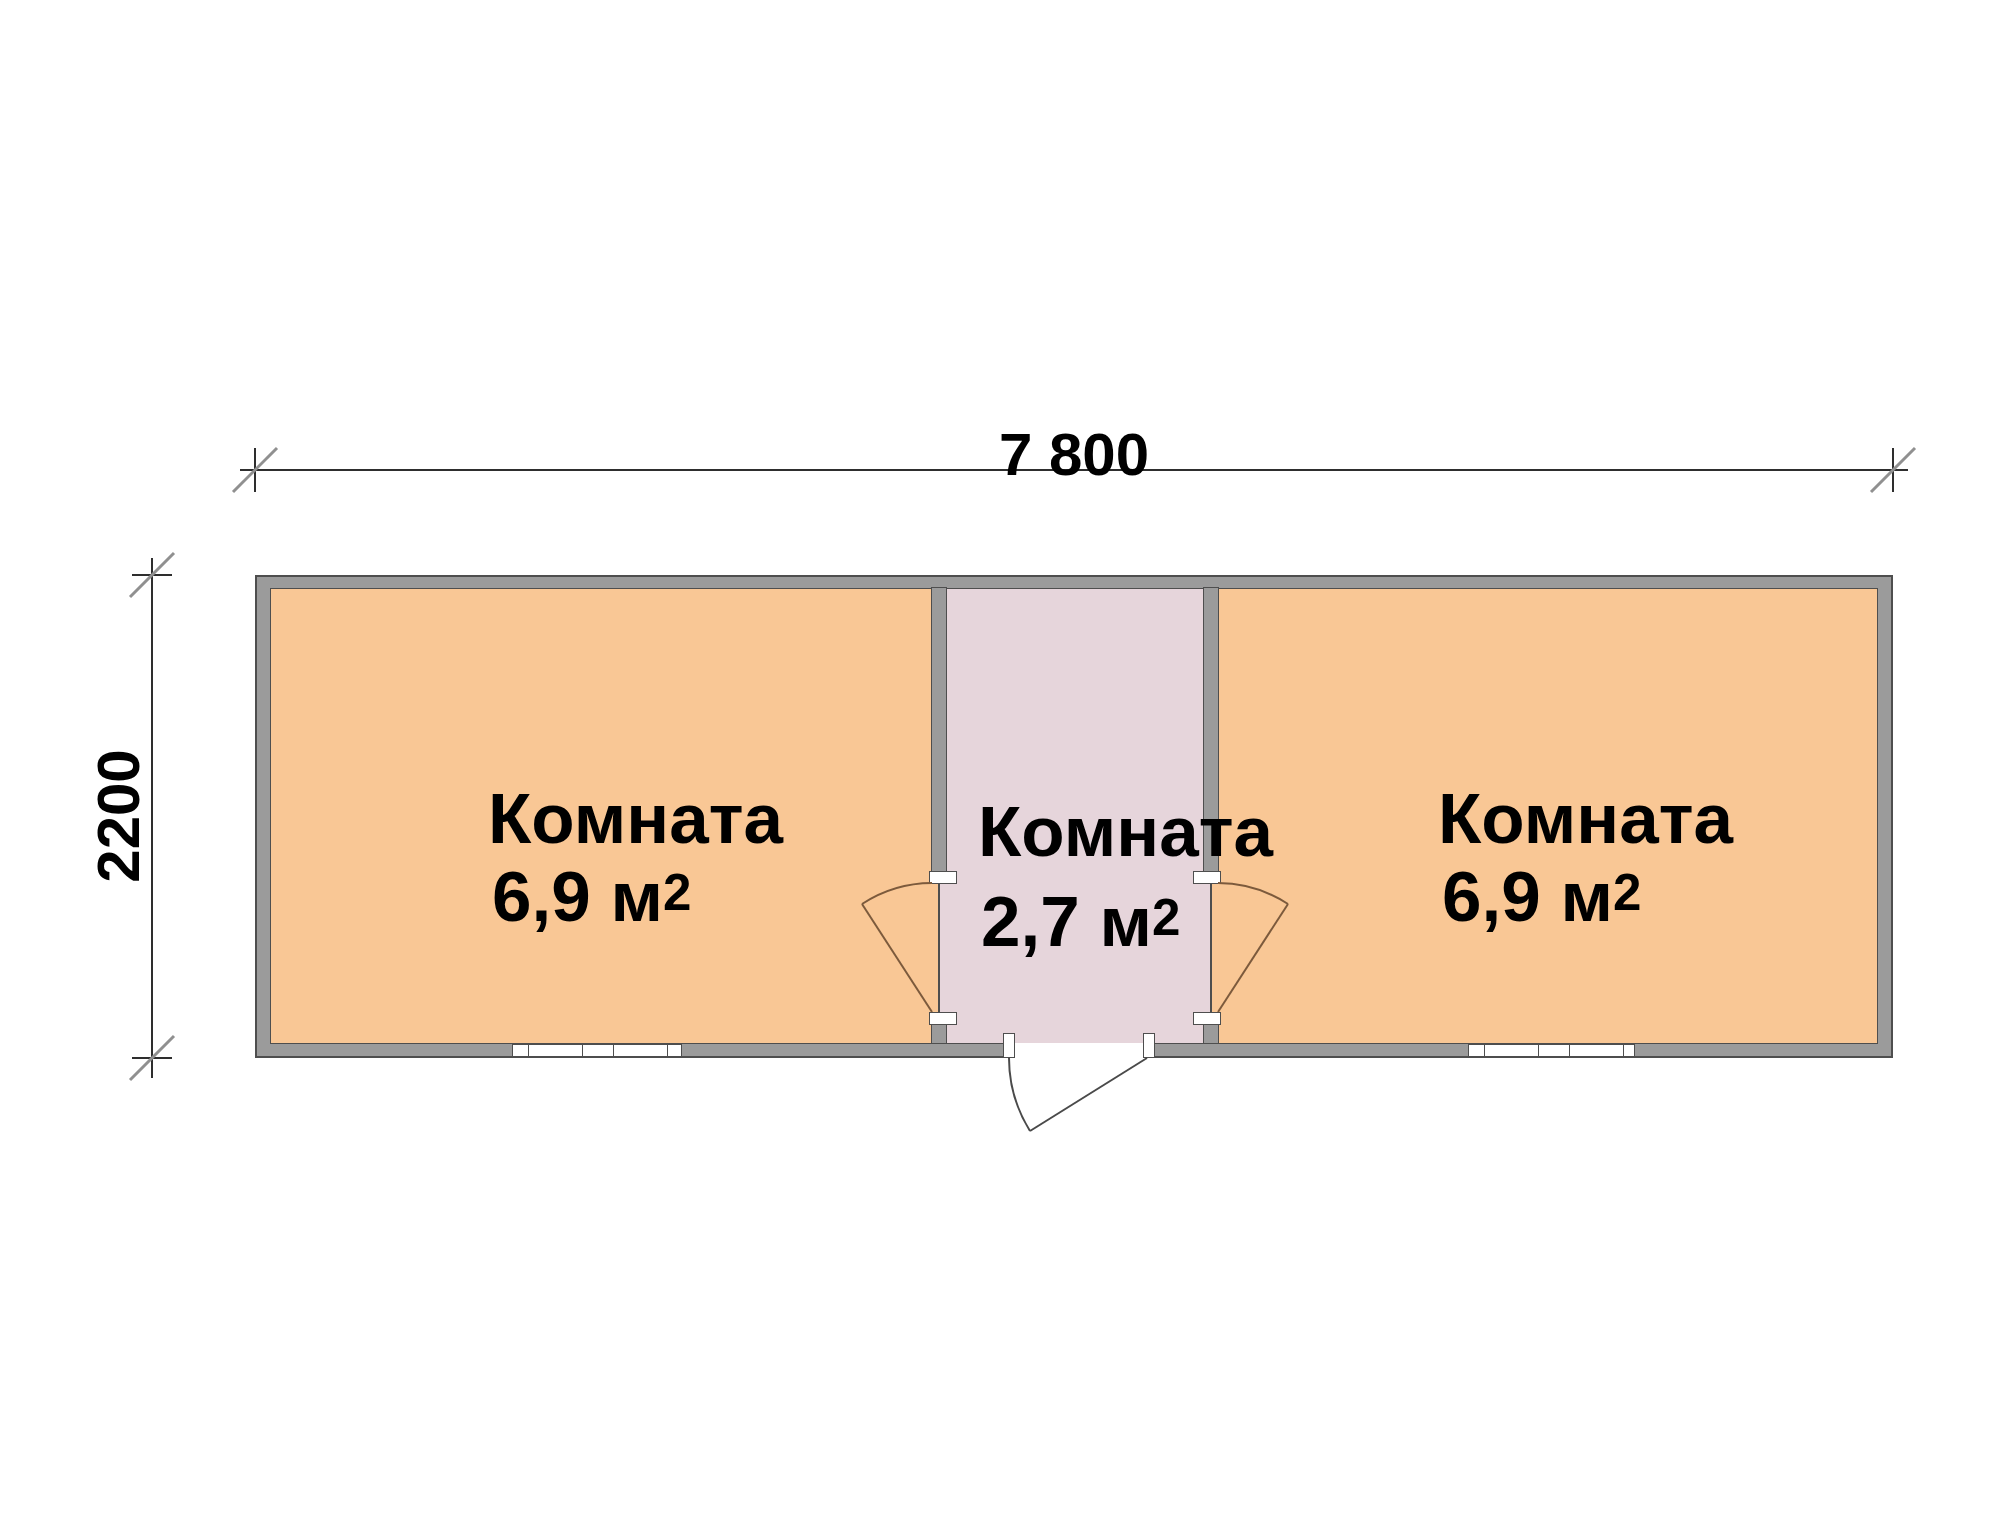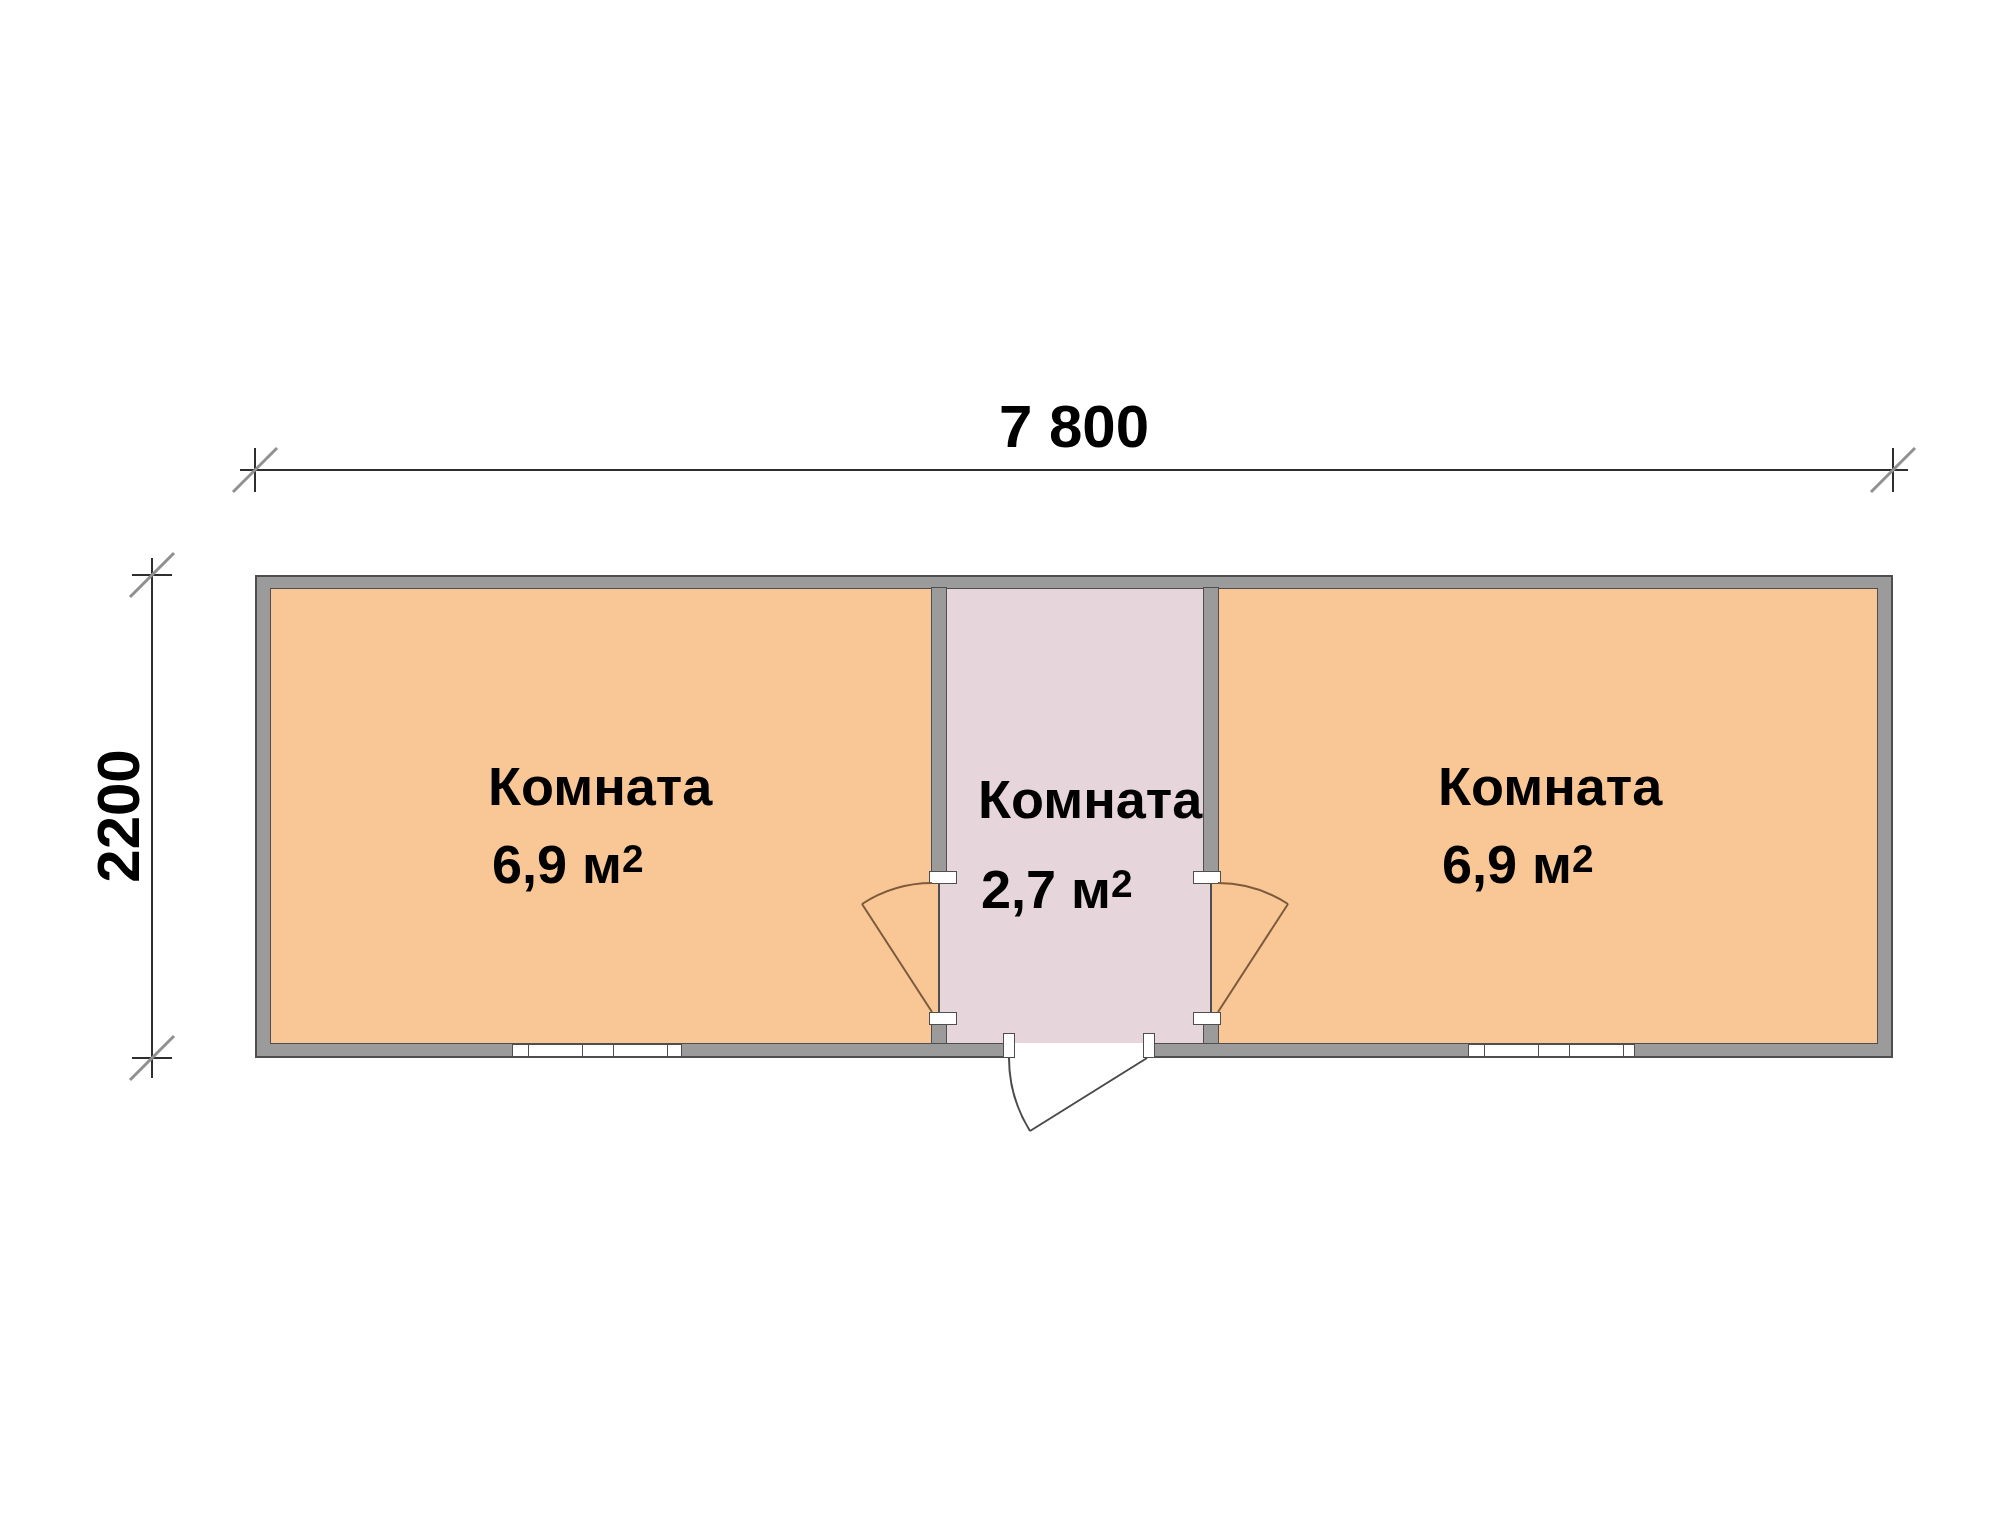--- a/index.html
+++ b/index.html
@@ -38,30 +38,30 @@
   .jamb-e-right{left:1143px;top:1033px;width:12px;height:25px;}
   
   .window{background:#ffffff;border:1px solid #4E4E4E;box-sizing:border-box;z-index:4;}
   .window-left{left:512px;top:1044px;width:170px;height:13px;}
   .window-right{left:1468px;top:1044px;width:167px;height:13px;}
   .pane{position:absolute;top:0;width:1px;height:11px;background:#4E4E4E;}
   
   .overlay{left:0;top:0;width:2000px;height:1538px;z-index:5;pointer-events:none;}
   
   .label{z-index:6;color:#000;font-weight:bold;line-height:1;white-space:nowrap;}
-  .room-label{font-size:54px;}
+  .room-label{font-size:71px;margin-top:24px;}
   .dim-label{font-size:60px;}
   .sup{font-size:0.72em;position:relative;top:-11px;}
   .lbl-room-left-name {left:488px;top:759px;}
   .lbl-room-left-area {left:492px;top:837px;}
   .lbl-vest-name      {left:978px;top:772px;}
   .lbl-vest-area      {left:981px;top:862px;}
   .lbl-room-right-name{left:1438px;top:759px;}
   .lbl-room-right-area{left:1442px;top:837px;}
-  .lbl-dim-width {left:1074px;top:397px;transform:translateX(-50%);}
+  .lbl-dim-width {left:1074px;top:425px;transform:translateX(-50%);}
   .lbl-dim-height{left:119px;top:816px;transform:translate(-50%,-50%) rotate(-90deg);}
 </style>
 </head>
 <body>
 
 <div class="canvas">
 
   <div class="abs building-shell"></div>
 
   <div class="abs floor floor-room-left"></div>

